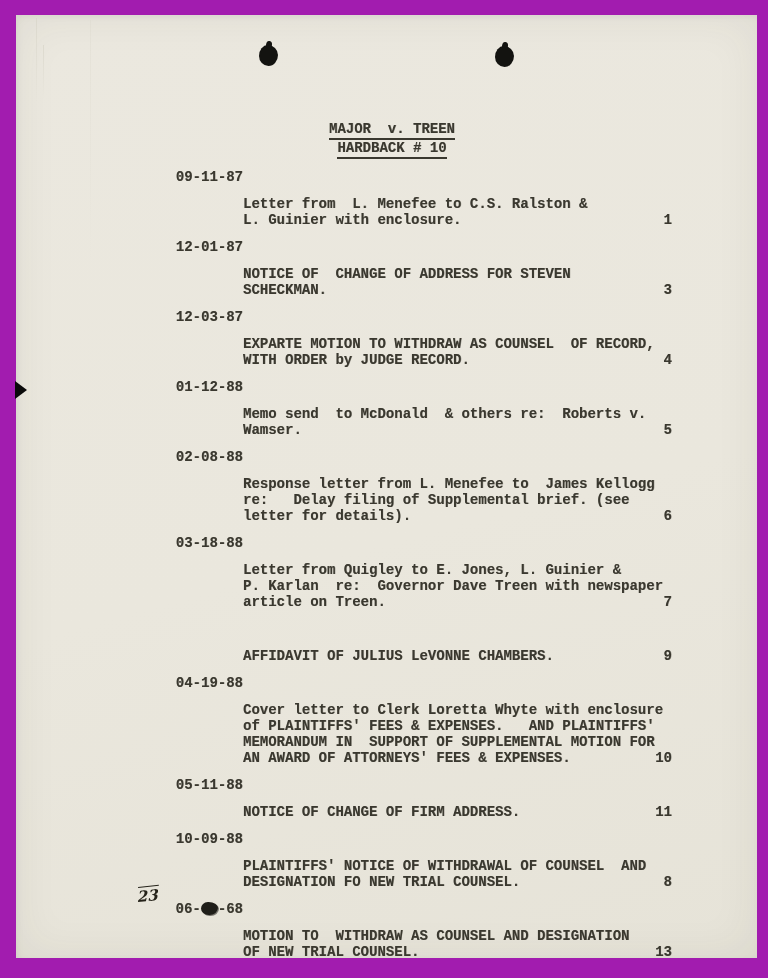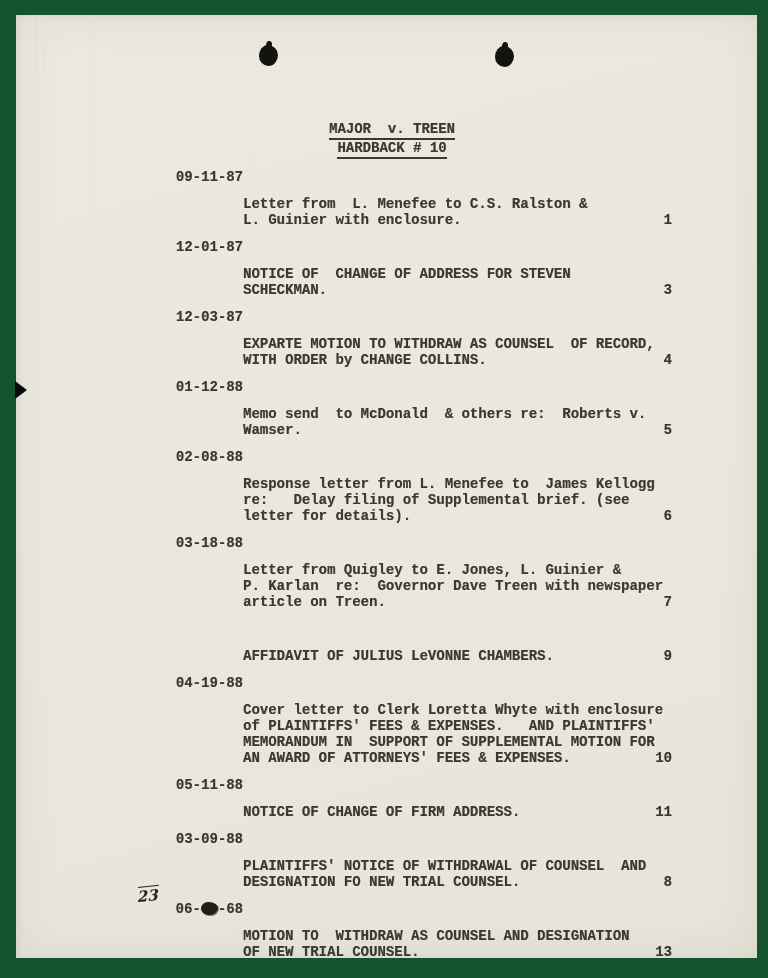--- a/index.html
+++ b/index.html
@@ -6,21 +6,21 @@
   html, body { width: 768px; height: 978px; }
   body {
     background: #0a0a0a;
     position: relative;
     overflow: hidden;
     font-family: "Liberation Mono", "DejaVu Sans Mono", monospace;
   }
   .stage {
     position: absolute;
     inset: 0;
-    background: #14532d;
+    background: #a21caf;
   }
   .paper {
     position: absolute;
     left: 16px;
     top: 15px;
     width: 741px;
     height: 943px;
     background: linear-gradient(165deg, #ebe8df 0%, #eae7dd 55%, #e6e3d8 100%);
     box-shadow: inset 0 0 45px rgba(60,55,40,0.07), inset 2px 2px 6px rgba(0,0,0,0.05);
   }
@@ -168,21 +168,21 @@
         <div class="entry">
           <div class="date">12-01-87</div>
           <div class="desc">NOTICE OF  CHANGE OF ADDRESS FOR STEVEN
 SCHECKMAN.</div>
           <div class="pagenum">3</div>
         </div>
 
         <div class="entry">
           <div class="date">12-03-87</div>
           <div class="desc">EXPARTE MOTION TO WITHDRAW AS COUNSEL  OF RECORD,
-WITH ORDER by CHANGE COLLINS.</div>
+WITH ORDER by JUDGE RECORD.</div>
           <div class="pagenum">4</div>
         </div>
 
         <div class="entry">
           <div class="date">01-12-88</div>
           <div class="desc">Memo send  to McDonald  &amp; others re:  Roberts v.
 Wamser.</div>
           <div class="pagenum">5</div>
         </div>
 
@@ -218,21 +218,21 @@
           <div class="pagenum">10</div>
         </div>
 
         <div class="entry">
           <div class="date">05-11-88</div>
           <div class="desc">NOTICE OF CHANGE OF FIRM ADDRESS.</div>
           <div class="pagenum">11</div>
         </div>
 
         <div class="entry">
-          <div class="date">03-09-88</div>
+          <div class="date">10-09-88</div>
           <div class="desc">PLAINTIFFS' NOTICE OF WITHDRAWAL OF COUNSEL  AND
 DESIGNATION FO NEW TRIAL COUNSEL.</div>
           <div class="pagenum">8</div>
         </div>
 
         <div class="entry">
           <div class="date date-corrected"><span class="handwritten">23</span><span>06-</span><span class="blot"></span><span>-68</span></div>
           <div class="desc">MOTION TO  WITHDRAW AS COUNSEL AND DESIGNATION
 OF NEW TRIAL COUNSEL.</div>
           <div class="pagenum">13</div>

